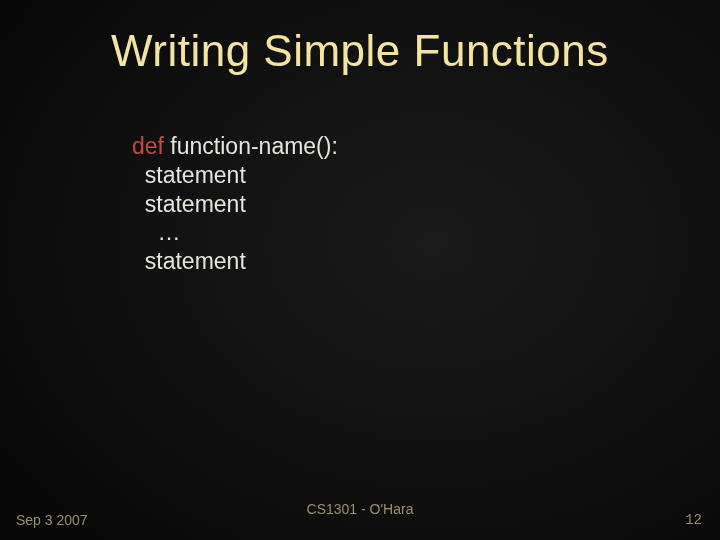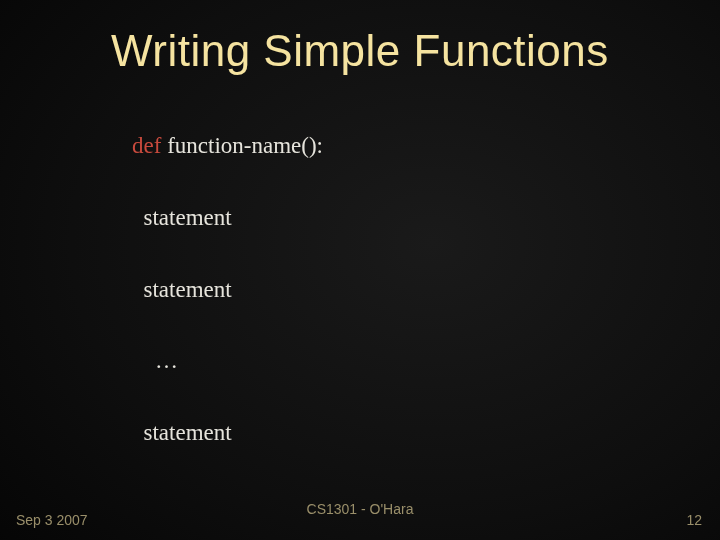--- a/index.html
+++ b/index.html
@@ -24,33 +24,32 @@
     left: 111px;
     color: #f5e3a0;
     font-size: 44px;
     font-weight: 400;
     letter-spacing: 0.5px;
   }
   .code-block {
     position: absolute;
     top: 132px;
     left: 132px;
-    font-family: Liberation Serif, serif;
+    font-family: Liberation Sans, sans-serif;
     font-size: 23px;
     line-height: 1.25;
   }
   .def-kw {
     color: #c84a3d;
   }
   .fn-name {
     color: #e6e4dc;
   }
   .stmt {
     color: #e6e4dc;
-    margin-top: 43px;
   }
   .call {
     color: #e6e4dc;
   }
   .footer {
     position: absolute;
     bottom: 12px;
     left: 0;
     width: 720px;
     height: 20px;
@@ -70,20 +69,21 @@
     text-align: center;
     color: #9a8f6a;
     font-size: 14px;
   }
   .footer-right {
     position: absolute;
     right: 18px;
     bottom: 0;
     color: #9a8f6a;
     font-size: 14px;
+    font-family: Liberation Mono, monospace;
   }
 </style>
 </head>
 <body>
 
 <div class="slide">
 
   <div class="title">Writing Simple Functions</div>
 
   <div class="code-block">

